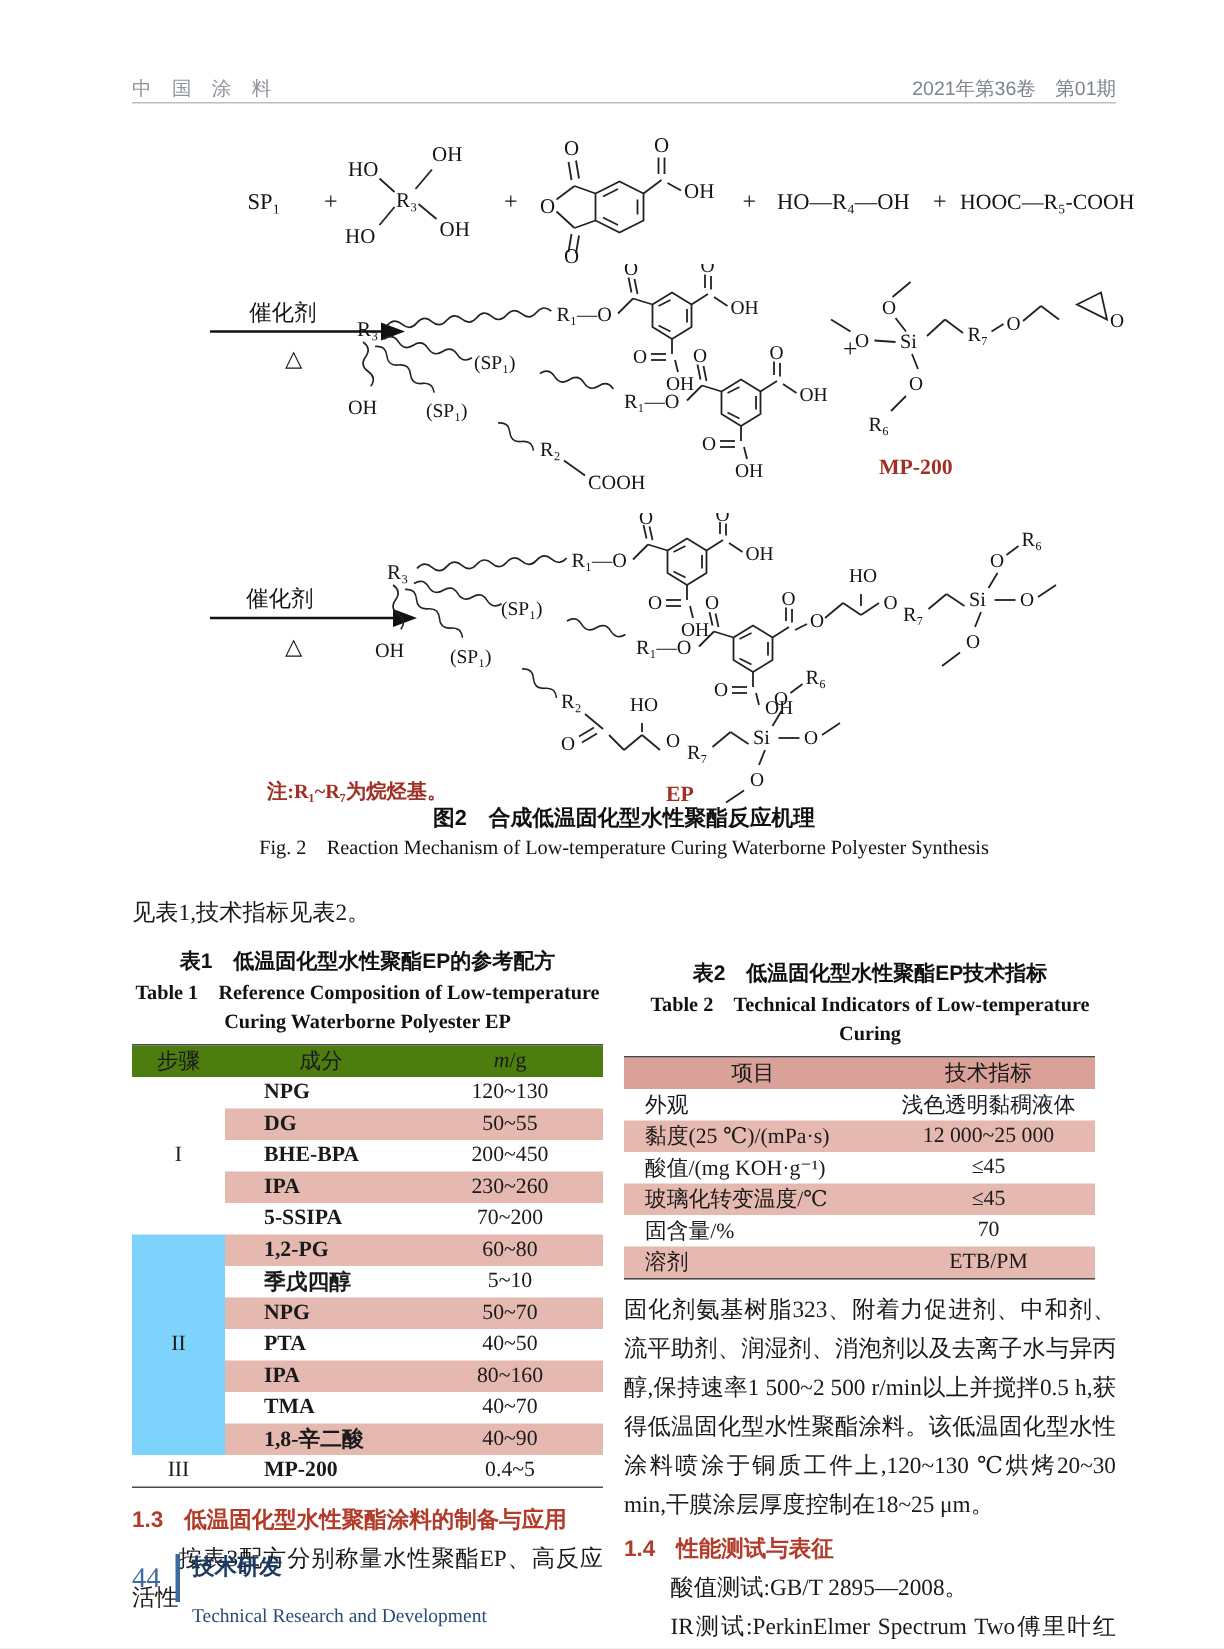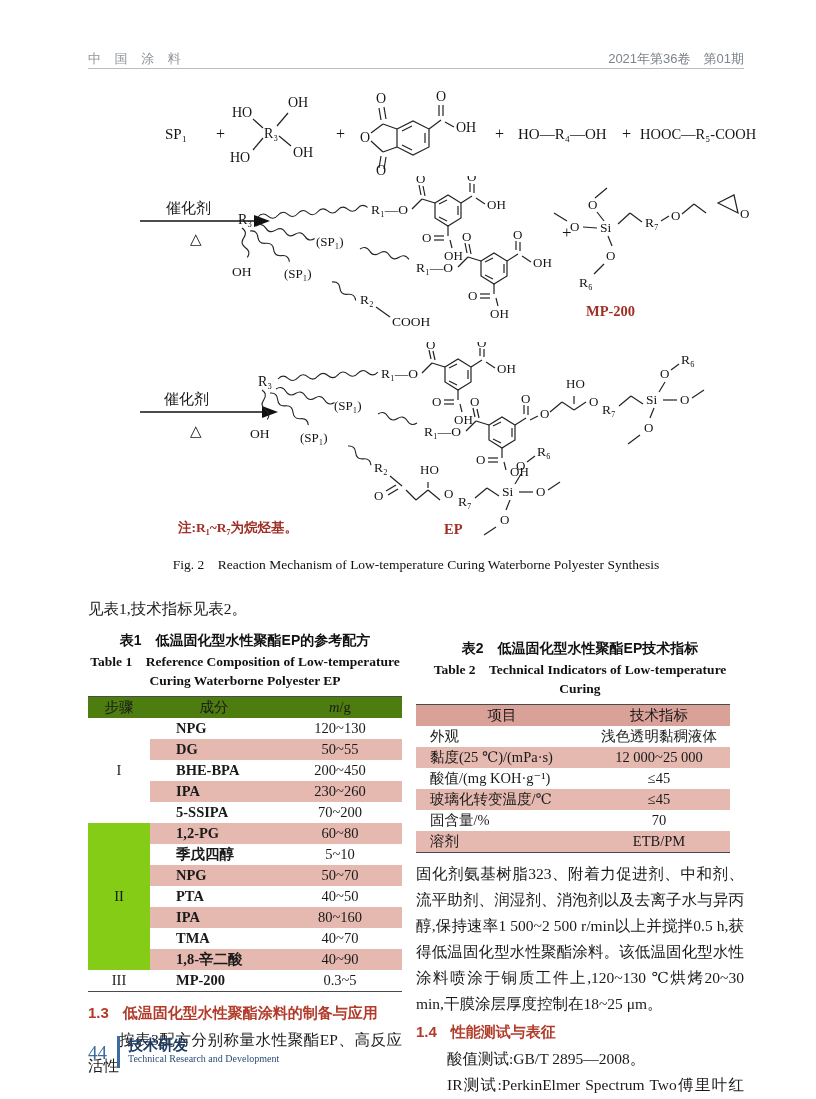--- a/index.html
+++ b/index.html
@@ -31,35 +31,35 @@
   .tbl-title-zh{font-family:"Liberation Sans",sans-serif;font-weight:bold;font-size:14px;
     text-align:center;margin:10px 0 2px 0;color:#111;}
   .tbl-title-en{font-weight:bold;font-size:13.5px;text-align:center;line-height:19px;margin:0 0 6px 0;color:#111;}
   table{border-collapse:collapse;width:100%;font-size:14.5px;
         border-top:1.5px solid #4a4a4a;border-bottom:1.5px solid #4a4a4a;}
   td,th{padding:0 4px;height:21px;font-weight:normal;text-align:center;vertical-align:middle;}
   .t1 col.c-step{width:62px;} .t1 col.c-comp{width:128px;} .t1 col.c-mass{width:124px;}
   .t1 td.comp{text-align:left;padding-left:26px;font-weight:bold;}
   .t1 thead th{background:#4d7c0f;}
   .t1 tr.alt td.comp,.t1 tr.alt td.mass{background:#e5b8b0;}
-  .t1 td.step-pink{background:#84cc16;}
+  .t1 td.step-pink{background:#7dd3fc;}
   .t2{width:314px;}
   .t2 thead th{background:#d9a198;}
   .t2 col.c-item{width:172px;} .t2 col.c-val{width:142px;}
   .t2 td.item{text-align:left;padding-left:14px;}
   .t2 tr.alt td{background:#e5b8b0;}
   .sec-heading{font-family:"Liberation Sans",sans-serif;font-weight:bold;font-size:15px;
     color:#b23b2a;margin:12px 0 4px 0;}
   .sec-heading .sec-num{margin-right:14px;}
   
   .pg-footer{position:absolute;left:88px;top:1036px;display:flex;align-items:flex-start;}
   .pg-num{font-size:19px;color:#3c6ba0;margin-top:6px;}
   .footer-bar{width:3px;height:32px;background:#3c6ba0;margin:0 8px 0 10px;}
   .footer-col-zh{font-family:"Liberation Sans",sans-serif;font-weight:bold;font-size:15px;color:#1d3b63;line-height:17px;}
-  .footer-col-en{font-size:10px;color:#2a4d77;line-height:12px;}
+  .footer-col-en{font-size:13px;color:#2a4d77;line-height:12px;margin-top:18px;}
 </style>
 </head>
 <body>
 
 <div class="page">
 
   <div class="pg-header">
     <span class="journal-name">中 国 涂 料</span>
     <span class="issue-info">2021年第36卷　第01期</span>
   </div>
@@ -326,20 +326,21 @@
       <text x="398" y="154" font-size="13">O</text>
       <line class="bond" x1="410" y1="148" x2="422" y2="140"></line>
       <line class="bond" x1="372" y1="158" x2="368" y2="168"></line>
       <text x="362" y="182" font-size="13">O</text>
       <line class="bond" x1="358" y1="185" x2="346" y2="193"></line>
     </g>
     <text class="redlbl" x="306" y="192" font-size="14.5">EP</text>
     <text class="redlbl" x="40" y="190" font-size="13.5">注:R₁~R₇为烷烃基。</text>
   </svg>
 
+  <div class="fig-caption-zh">图2　合成低温固化型水性聚酯反应机理</div>
   <div class="fig-caption-en">Fig. 2　Reaction Mechanism of Low-temperature Curing Waterborne Polyester Synthesis</div>
 
   <div class="col-left">
     <p class="body-text">见表1,技术指标见表2。</p>
 
     <div class="tbl-title-zh">表1　低温固化型水性聚酯EP的参考配方</div>
     <div class="tbl-title-en">
       <div>Table 1　Reference Composition of Low-temperature</div>
       <div>Curing Waterborne Polyester EP</div>
     </div>
@@ -404,21 +405,21 @@
             <td class="comp">TMA</td>
             <td class="mass">40~70</td>
           </tr>
         <tr class="alt">
             <td class="comp">1,8-辛二酸</td>
             <td class="mass">40~90</td>
           </tr>
         <tr>
             <td>III</td>
             <td class="comp">MP-200</td>
-            <td class="mass">0.3~5</td>
+            <td class="mass">0.4~5</td>
           </tr>
       </tbody>
     </table>
 
     <div class="sec-heading">
       <span class="sec-num">1.3</span><span>低温固化型水性聚酯涂料的制备与应用</span>
     </div>
     <p class="body-text indent">按表3配方分别称量水性聚酯EP、高反应活性</p>
   </div>
 

